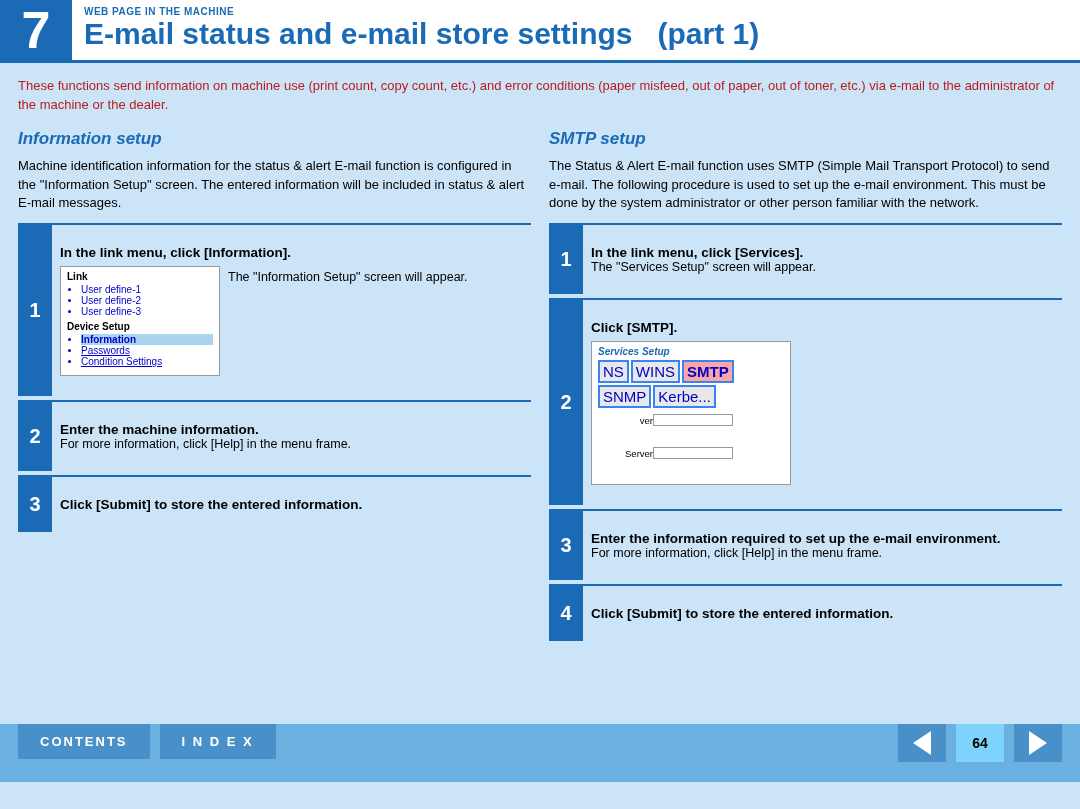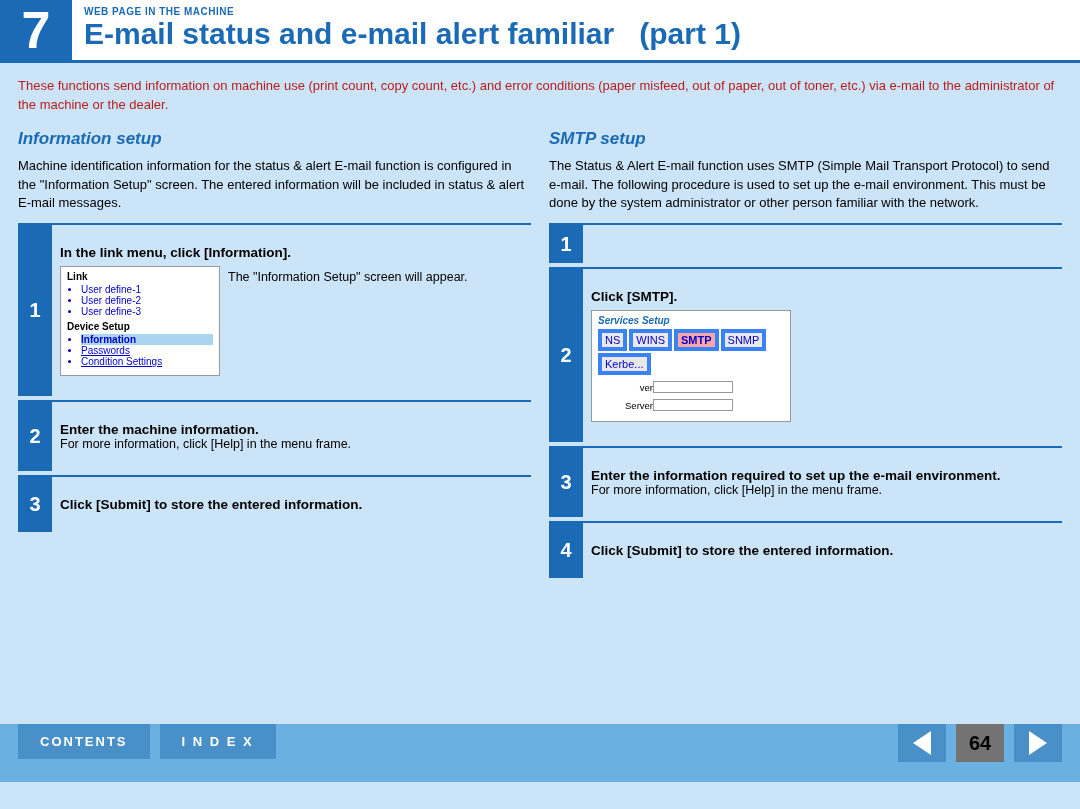--- a/index.html
+++ b/index.html
@@ -178,33 +178,33 @@
       margin-bottom: 3px;
     }
     .services-mock .tabs {
       display: flex;
       gap: 2px;
       margin-bottom: 6px;
       flex-wrap: wrap;
     }
     .services-mock .tab {
       color: #0000cc;
-      font-size: 11px;
-      border: 4px solid #3b82f6;
+      font-size: 15px;
+      border: 2px solid #3b82f6;
       padding: 1px 3px;
       background: #e8e8e8;
     }
     .services-mock .tab.active {
       background: #fca5a5;
       font-weight: bold;
     }
     .services-mock .field-row {
       display: flex;
       align-items: center;
-      margin-bottom: 6px;
+      margin-bottom: 21px;
       gap: 0;
     }
     .services-mock .field-label {
       width: 55px;
       text-align: right;
       font-size: 9.5px;
     }
     .services-mock .field-input {
       border: 1px solid #999;
       height: 12px;
@@ -245,23 +245,23 @@
       background: #4a90c8;
       width: 48px;
       height: 38px;
       border: none;
       cursor: pointer;
       display: flex;
       align-items: center;
       justify-content: center;
     }
     .footer-page {
-      background: #737373;
-      color: #000;
-      font-size: 20px;
+      background: #7dd3fc;
+      color: #000;
+      font-size: 14px;
       font-weight: bold;
       width: 48px;
       height: 38px;
       display: flex;
       align-items: center;
       justify-content: center;
     }
     .nav-arrow {
       width: 0;
       height: 0;
@@ -278,21 +278,21 @@
     }
   </style>
 </head>
 <body>
 
 <div class="header">
   <div class="header-number">7</div>
   <div class="header-text">
     <div class="header-subtitle">WEB PAGE IN THE MACHINE</div>
     <div class="header-title">
-      <span>E-mail status and e-mail alert familiar</span>
+      <span>E-mail status and e-mail store settings</span>
       &nbsp;&nbsp;<span>(part 1)</span>
     </div>
   </div>
 </div>
 
 <div class="main">
   <p class="intro-text">These functions send information on machine use (print count, copy count, etc.) and error conditions (paper misfeed, out of paper, out of toner, etc.) via e-mail to the administrator of the machine or the dealer.</p>
 
   <div class="columns">
 
@@ -339,20 +339,24 @@
         </div>
       </div>
     </div>
 
     <div class="col">
       <div class="section-title">SMTP setup</div>
       <div class="section-desc">The Status &amp; Alert E-mail function uses SMTP (Simple Mail Transport Protocol) to send e-mail. The following procedure is used to set up the e-mail environment. This must be done by the system administrator or other person familiar with the network.</div>
 
       <div class="step">
         <div class="step-number">1</div>
+        <div class="step-content">
+          <div class="step-main">In the link menu, click [Services].</div>
+          <div class="step-sub">The "Services Setup" screen will appear.</div>
+        </div>
       </div>
 
       <div class="step" style="margin-top:4px;">
         <div class="step-number">2</div>
         <div class="step-content">
           <div class="step-main">Click [SMTP].</div>
           <div class="services-mock">
             <div class="title">Services Setup</div>
             <div class="tabs">
               <span class="tab">NS</span>

